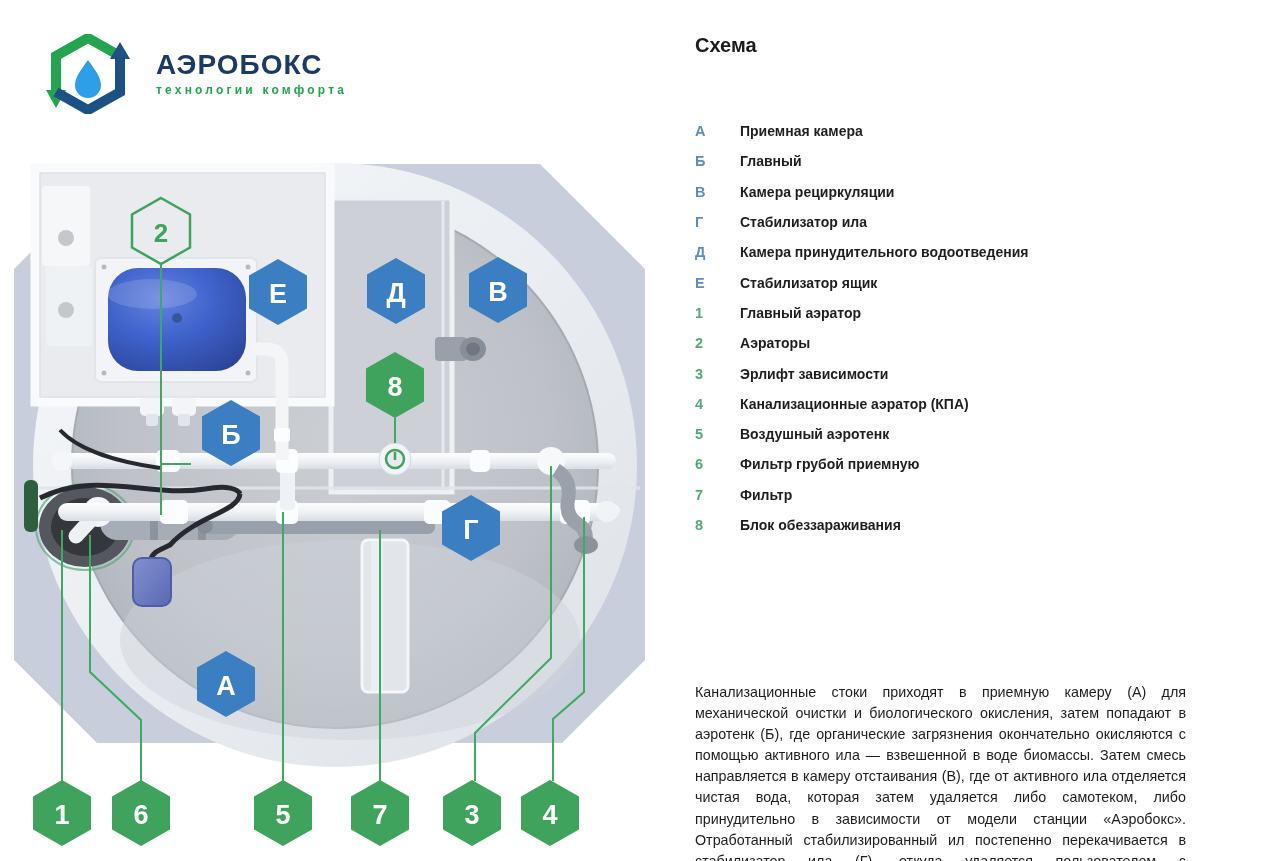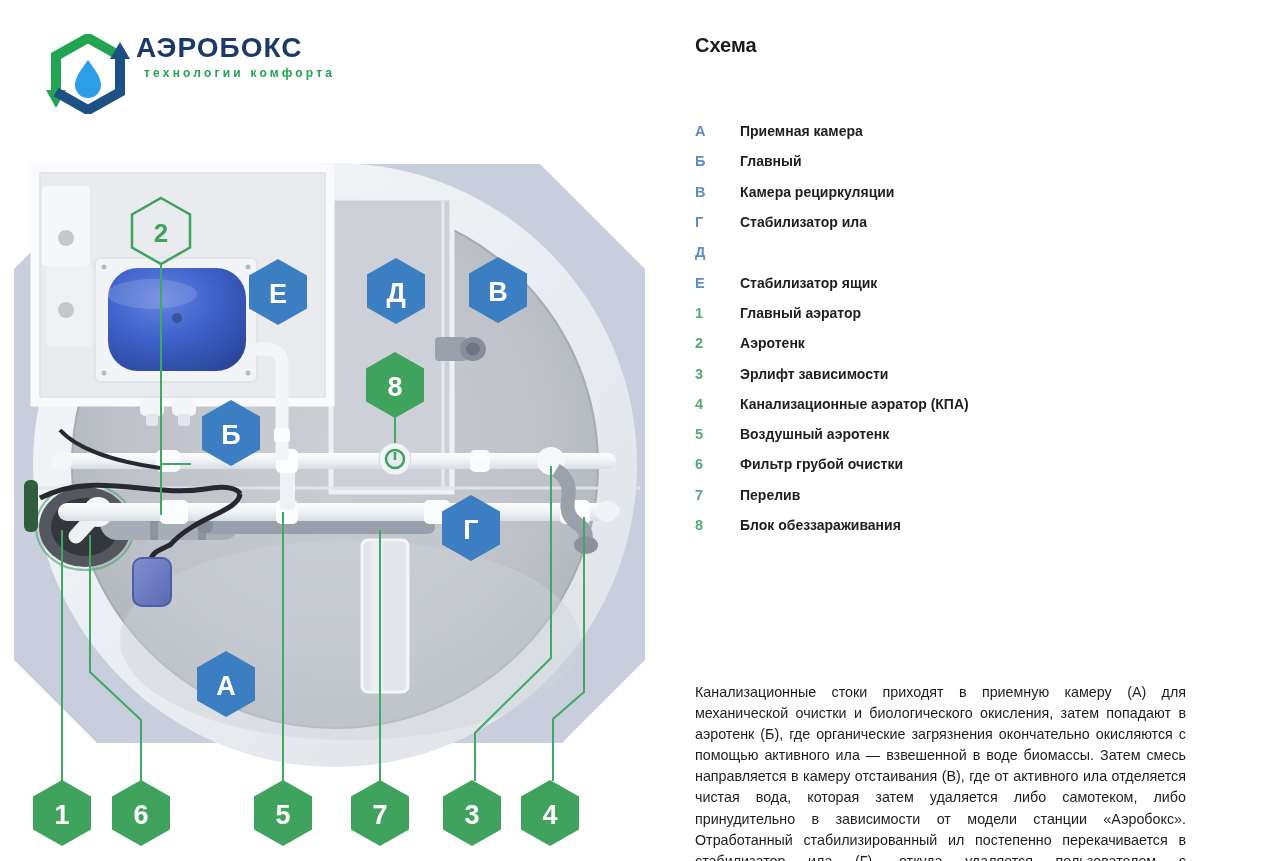--- a/index.html
+++ b/index.html
@@ -1,22 +1,22 @@
 <!DOCTYPE html>
 <html><head>
 <meta charset="utf-8">
 <style>
   html,body{margin:0;padding:0;background:#ffffff;}
   .stage{position:relative;width:1280px;height:861px;background:#ffffff;overflow:hidden;
          font-family:"Liberation Sans",sans-serif;}
   
-  .logo{position:absolute;left:46px;top:34px;display:flex;gap:6px;}
+  .logo{position:absolute;left:46px;top:34px;display:flex;align-items:center;gap:26px;}
   .logo-text{display:flex;flex-direction:column;}
   .logo-name{font-size:28px;font-weight:bold;color:#1b3a68;letter-spacing:1px;line-height:1;}
-  .logo-tagline{font-size:12px;font-weight:bold;color:#22a451;letter-spacing:3.2px;margin-top:4px;white-space:nowrap;margin-left:8px;}
+  .logo-tagline{font-size:12px;font-weight:bold;color:#22a451;letter-spacing:3.2px;margin-top:4px;white-space:nowrap;}
   
   .diagram{position:absolute;left:0;top:0;}
   
   .right-panel{position:absolute;left:695px;top:0;width:492px;height:861px;}
   .scheme-title{position:absolute;top:34px;left:0;margin:0;font-size:20px;font-weight:bold;color:#1b1b1b;}
   .legend{position:absolute;top:116px;left:0;right:0;}
   .legend-row{display:flex;align-items:center;height:30.3px;}
   .legend-key{width:45px;flex:0 0 45px;font-weight:bold;font-size:14.5px;}
   .legend-key.letter{color:#5e8cbe;}
   .legend-key.number{color:#55a878;}
@@ -267,60 +267,61 @@
           <span class="legend-label">Камера рециркуляции</span>
         </div>
 
         <div class="legend-row">
           <span class="legend-key letter">Г</span>
           <span class="legend-label">Стабилизатор ила</span>
         </div>
 
         <div class="legend-row">
           <span class="legend-key letter">Д</span>
+          <span class="legend-label">Камера принудительного водоотведения</span>
         </div>
 
         <div class="legend-row">
           <span class="legend-key letter">Е</span>
           <span class="legend-label">Стабилизатор ящик</span>
         </div>
 
         <div class="legend-row">
           <span class="legend-key number">1</span>
           <span class="legend-label">Главный аэратор</span>
         </div>
 
         <div class="legend-row">
           <span class="legend-key number">2</span>
-          <span class="legend-label">Аэротенк</span>
+          <span class="legend-label">Аэраторы</span>
         </div>
 
         <div class="legend-row">
           <span class="legend-key number">3</span>
           <span class="legend-label">Эрлифт зависимости</span>
         </div>
 
         <div class="legend-row">
           <span class="legend-key number">4</span>
           <span class="legend-label">Канализационные аэратор (КПА)</span>
         </div>
 
         <div class="legend-row">
           <span class="legend-key number">5</span>
           <span class="legend-label">Воздушный аэротенк</span>
         </div>
 
         <div class="legend-row">
           <span class="legend-key number">6</span>
-          <span class="legend-label">Фильтр грубой очистки</span>
+          <span class="legend-label">Фильтр грубой приемную</span>
         </div>
 
         <div class="legend-row">
           <span class="legend-key number">7</span>
-          <span class="legend-label">Перелив</span>
+          <span class="legend-label">Фильтр</span>
         </div>
 
         <div class="legend-row">
           <span class="legend-key number">8</span>
           <span class="legend-label">Блок обеззараживания</span>
         </div>
       </div>
 
     <p class="description">Канализационные стоки приходят в приемную камеру (А) для механической очистки и биологического окисления, затем попадают в аэротенк (Б), где органические загрязнения окончательно окисляются с помощью активного ила — взвешенной в воде биомассы. Затем смесь направляется в камеру отстаивания (В), где от активного ила отделяется чистая вода, которая затем удаляется либо самотеком, либо принудительно в зависимости от модели станции «Аэробокс». Отработанный стабилизированный ил постепенно перекачивается в стабилизатор ила (Г), откуда удаляется пользователем с периодичностью раз в 3-6 месяцев в зависимости от эксплуатации.</p>
   </div>

